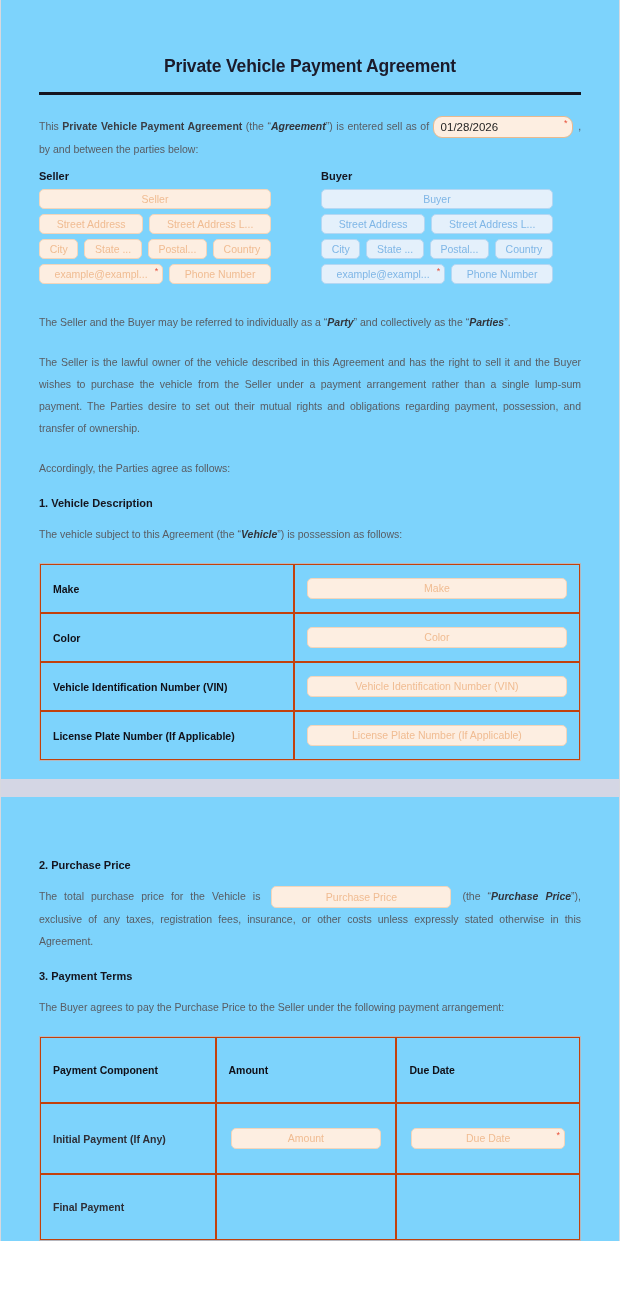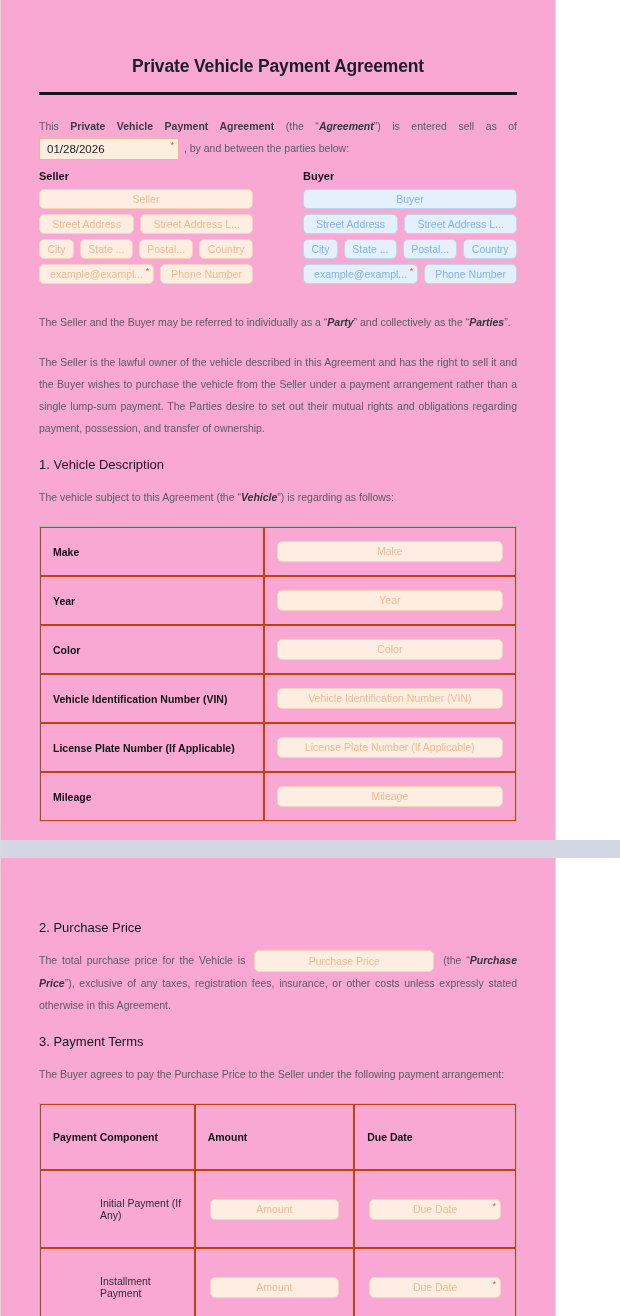--- a/index.html
+++ b/index.html
@@ -5,22 +5,22 @@
   * { box-sizing: border-box; }
   html, body {
     margin: 0; padding: 0;
     background: #ffffff;
     font-family: "Liberation Sans", sans-serif;
   }
   body { width: 620px; }
 
   .page {
     position: relative;
-    width: 556px;
-    background: #f9a8d4;
+    width: 620px;
+    background: #7dd3fc;
     border-left: 1px solid #d8d8de;
     border-right: 1px solid #d8d8de;
     padding: 0 38px;
   }
   .page-one { padding-top: 56px; padding-bottom: 18px; }
   .page-gap {
     height: 18px;
     background: #d4d6e4;
     width: 620px;
     border-left: 1px solid #d8d8de;
@@ -91,21 +91,21 @@
     right: 4px;
     top: 0px;
     line-height: 13px;
   }
 
   
   .date-chip {
     width: 140px;
     height: 22px;
     line-height: 20px;
-    border-radius: 0;
+    border-radius: 9px;
     margin-right: 2px;
   }
 
   
   .parties {
     display: flex;
     gap: 50px;
     margin: 4px 0 22px 0;
   }
   .party { width: 232px; }
@@ -135,37 +135,37 @@
     border: 1px solid #c2410c;
     padding: 4px;
     vertical-align: middle;
   }
   .cell-pad {
     padding: 11px 8px;
     font-size: 10.5px;
     color: #101018;
   }
   .cell-label { font-weight: bold; }
-  .cell-plain { font-weight: normal; color: #2e2e36; margin-left: 47px; }
+  .cell-plain { font-weight: bold; color: #2e2e36; }
   .cell-input { padding: 9px 8px; text-align: center; }
   .cell-input .chip { width: 100%; height: 21px; line-height: 19px; }
 
   .vd-col1 { width: 47%; }
   .vd-col2 { width: 53%; }
 
   .pt-col1 { width: 32.5%; }
   .pt-col2 { width: 33.5%; }
   .pt-col3 { width: 34%; }
   .pt-head .cell-pad { padding: 22px 8px; }
   .pt-body .cell-pad { padding: 22px 8px; }
   .pt-body .cell-input { padding: 20px 10px; }
 
   h3.section-head {
-    font-size: 13px;
-    font-weight: normal;
+    font-size: 11px;
+    font-weight: bold;
     color: #15151f;
     margin: 0 0 14px 0;
   }
   .mt-sec { margin-top: 24px; }
 
   .inline-chip {
     width: 180px;
     height: 22px;
     line-height: 20px;
     margin: 0 4px;
@@ -231,73 +231,58 @@
         <span class="chip blue">Phone Number</span>
       </div>
     </div>
 
   </div>
 
   <p class="body-text"><span>The Seller and the Buyer may be referred to individually as a “</span><span class="bi-inline">Party</span><span>” and collectively as the “</span><span class="bi-inline">Parties</span><span>”.</span></p>
 
   <p class="body-text">The Seller is the lawful owner of the vehicle described in this Agreement and has the right to sell it and the Buyer wishes to purchase the vehicle from the Seller under a payment arrangement rather than a single lump-sum payment. The Parties desire to set out their mutual rights and obligations regarding payment, possession, and transfer of ownership.</p>
 
+  <p class="body-text">Accordingly, the Parties agree as follows:</p>
 
   <h3 class="section-head">1. Vehicle Description</h3>
 
-  <p class="body-text"><span>The vehicle subject to this Agreement (the “</span><span class="bi-inline">Vehicle</span><span>”) is regarding as follows:</span></p>
+  <p class="body-text"><span>The vehicle subject to this Agreement (the “</span><span class="bi-inline">Vehicle</span><span>”) is possession as follows:</span></p>
 
   <table class="doc-table">
     <tbody>
         <tr>
       <td class="vd-col1">
             <div class="cell-pad cell-label">Make</div>
           </td>
       <td class="vd-col2">
             <div class="cell-input"><span class="chip peach">Make</span></div>
           </td>
     </tr>
     <tr>
       <td class="vd-col1">
-            <div class="cell-pad cell-label">Year</div>
-          </td>
-      <td class="vd-col2">
-            <div class="cell-input"><span class="chip peach">Year</span></div>
-          </td>
-    </tr>
-    <tr>
-      <td class="vd-col1">
             <div class="cell-pad cell-label">Color</div>
           </td>
       <td class="vd-col2">
             <div class="cell-input"><span class="chip peach">Color</span></div>
           </td>
     </tr>
     <tr>
       <td class="vd-col1">
             <div class="cell-pad cell-label">Vehicle Identification Number (VIN)</div>
           </td>
       <td class="vd-col2">
             <div class="cell-input"><span class="chip peach">Vehicle Identification Number (VIN)</span></div>
           </td>
     </tr>
     <tr>
       <td class="vd-col1">
             <div class="cell-pad cell-label">License Plate Number (If Applicable)</div>
           </td>
       <td class="vd-col2">
             <div class="cell-input"><span class="chip peach">License Plate Number (If Applicable)</span></div>
-          </td>
-    </tr>
-    <tr>
-      <td class="vd-col1">
-            <div class="cell-pad cell-label">Mileage</div>
-          </td>
-      <td class="vd-col2">
-            <div class="cell-input"><span class="chip peach">Mileage</span></div>
           </td>
     </tr>
   </tbody>
     </table>
 
 </div>
 
 <div class="page-gap"></div>
 
 <div class="page page-two">
@@ -334,31 +319,20 @@
           </td>
       <td class="pt-col2">
             <div class="cell-input"><span class="chip peach">Amount</span></div>
           </td>
       <td class="pt-col3">
             <div class="cell-input"><span class="chip peach"><span>Due Date</span><span class="req">*</span></span></div>
           </td>
     </tr>
     <tr class="pt-body">
       <td class="pt-col1">
-            <div class="cell-pad cell-plain">Installment Payment</div>
-          </td>
-      <td class="pt-col2">
-            <div class="cell-input"><span class="chip peach">Amount</span></div>
-          </td>
-      <td class="pt-col3">
-            <div class="cell-input"><span class="chip peach"><span>Due Date</span><span class="req">*</span></span></div>
-          </td>
-    </tr>
-    <tr class="pt-body">
-      <td class="pt-col1">
             <div class="cell-pad cell-plain">Final Payment</div>
           </td>
       <td class="pt-col2">
             <div class="cell-input"></div>
           </td>
       <td class="pt-col3">
             <div class="cell-input"></div>
           </td>
     </tr>
   </tbody>

